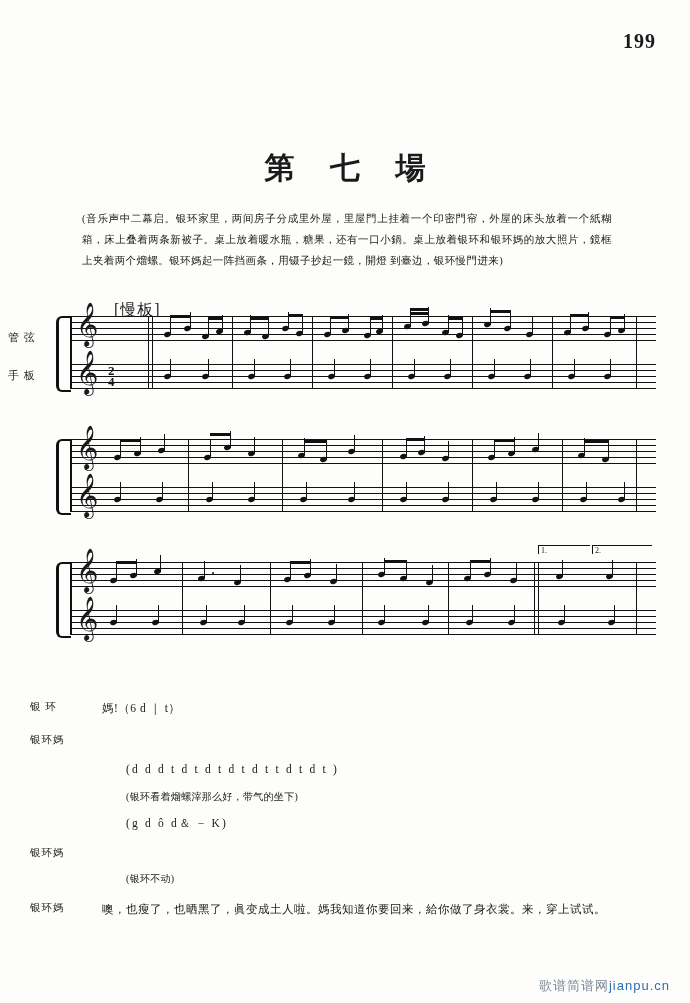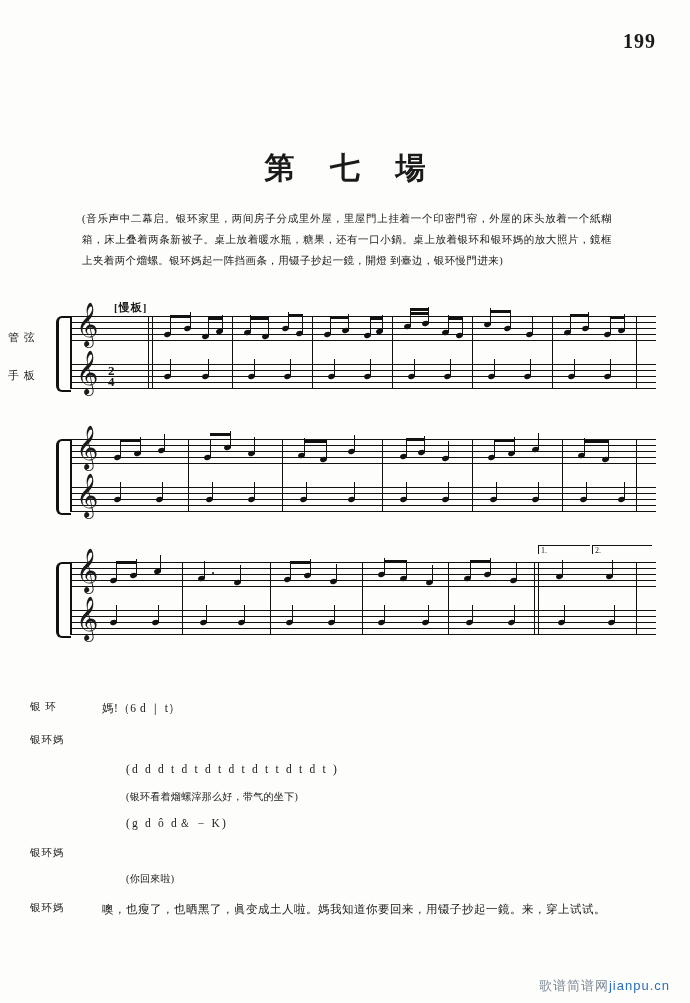--- a/index.html
+++ b/index.html
@@ -54,22 +54,22 @@
     width: 604px;
   }
   .sys1 { top: 312px; height: 92px; }
   .sys2 { top: 435px; height: 92px; }
   .sys3 { top: 558px; height: 92px; }
 
   .tempo-mark {
     position: absolute;
     top: -12px;
     left: 62px;
-    font-size: 11px;
-    font-weight: bold;
+    font-size: 16px;
+    font-weight: normal;
     letter-spacing: 1px;
   }
   .instr-label {
     position: absolute;
     left: -44px;
     font-size: 11px;
     letter-spacing: 1px;
     line-height: 14px;
     width: 40px;
     text-align: left;
@@ -593,26 +593,26 @@
     <div class="d-row" style="margin-top:10px;">
       <div class="d-text indent rhythm">(g d ô  d＆ − K)</div>
     </div>
 
 
     <div class="d-row" style="margin-top:14px;">
       <div class="d-speaker">银环媽</div>
     </div>
 
     <div class="d-row" style="margin-top:8px;">
-      <div class="d-text indent small">(你回來啦)</div>
+      <div class="d-text indent small">(银环不动)</div>
     </div>
 
     <div class="d-row" style="margin-top:14px;">
       <div class="d-speaker">银环媽</div>
-      <div class="d-text">噢，也瘦了，也晒黑了，眞变成土人啦。媽我知道你要回来，用镊子抄起一鏡。来，穿上试试。</div>
+      <div class="d-text">噢，也瘦了，也晒黑了，眞变成土人啦。媽我知道你要回来，給你做了身衣裳。来，穿上试试。</div>
     </div>
 
   </div>
 
   <div class="watermark">
     <span>歌谱简谱网</span><span class="blue">jianpu.cn</span>
   </div>
 
 </div>
 

